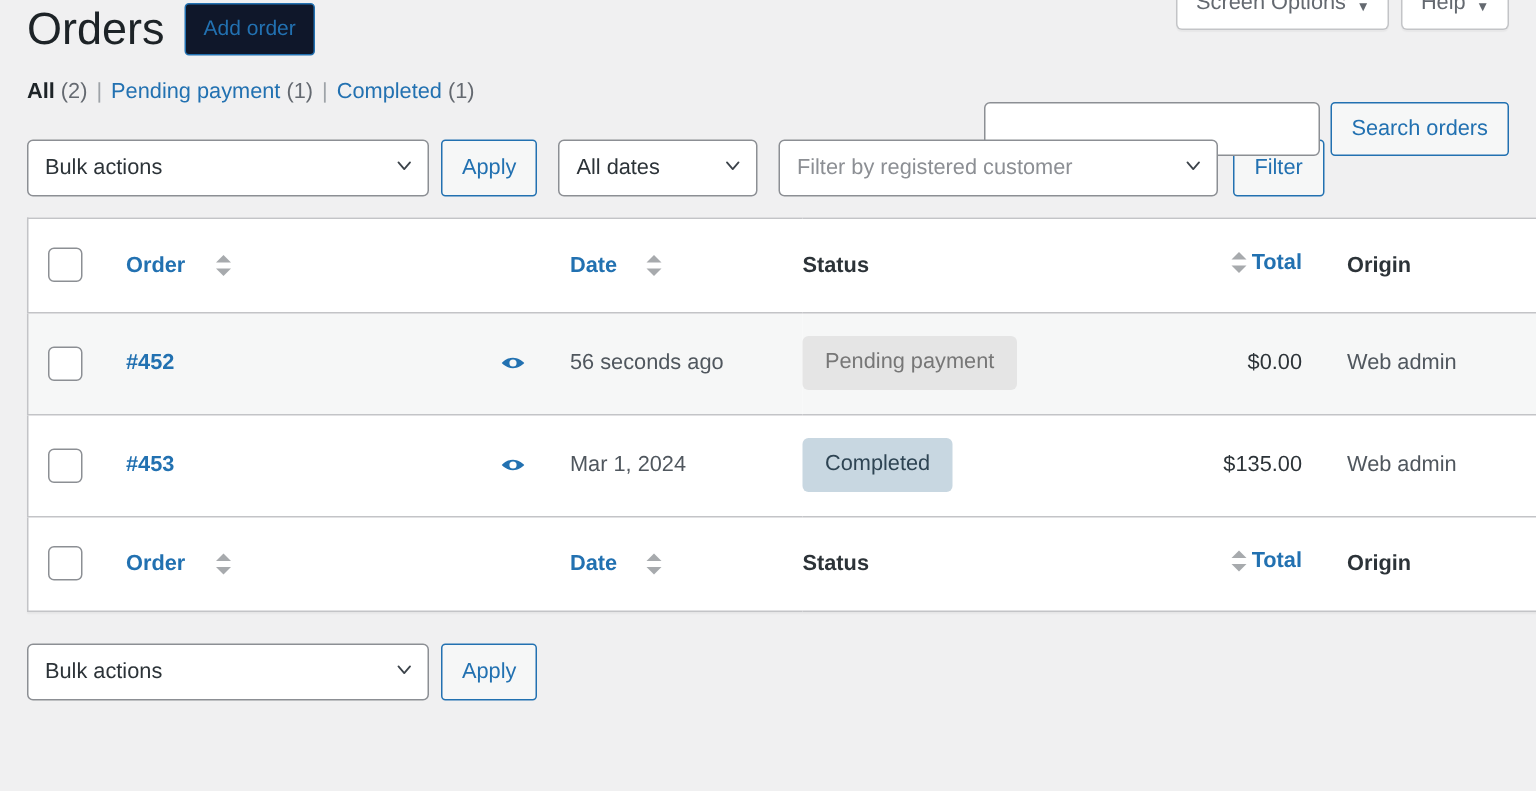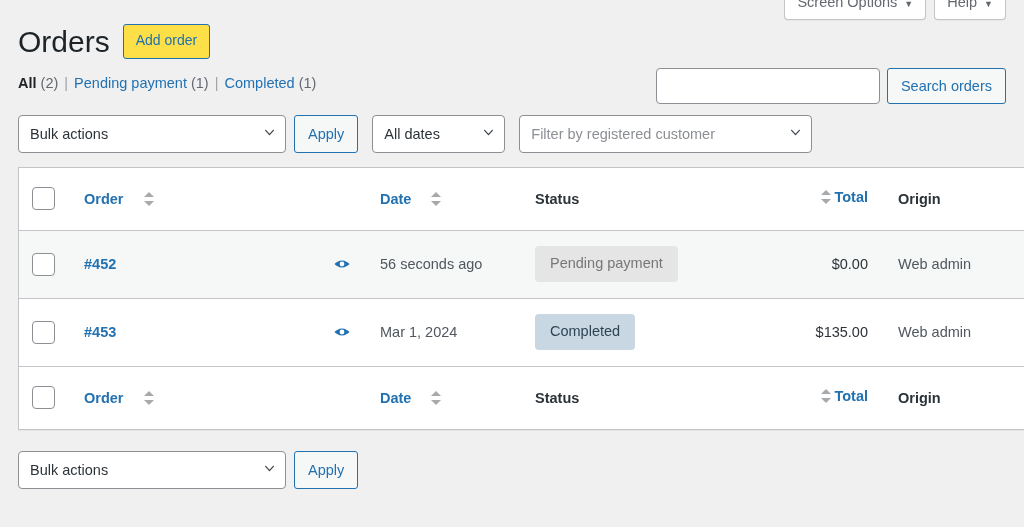--- a/index.html
+++ b/index.html
@@ -54,31 +54,30 @@
 
   
   .wrap {
     padding: 0 18px;
     box-sizing: border-box;
   }
   .heading-row {
     display: flex;
     align-items: center;
     gap: 13px;
-    padding-top: 22px;
   }
   h1.page-title {
     margin: 0;
     font-size: 30px;
     font-weight: 400;
     line-height: 1.3;
     color: #1d2327;
   }
   .page-title-action {
-    background: #fde047;
+    background: #0f172a;
     border: 1px solid #2271b1;
     color: #2271b1;
     border-radius: 3px;
     padding: 6px 12px 7px;
     font-size: 14px;
     line-height: 1.4;
     cursor: pointer;
     font-family: inherit;
   }
 
@@ -389,20 +388,21 @@
       </svg>
     </div>
     <div class="gap-14"></div>
     <div class="wp-select sel-customer">
       <div class="fake-select placeholder">Filter by registered customer</div>
       <svg class="chevron" viewBox="0 0 20 20" fill="none" stroke="currentColor" stroke-width="2.2">
         <path d="M3 6 L10 14 L17 6" stroke-linecap="round" stroke-linejoin="round"></path>
       </svg>
     </div>
     <div class="gap-10"></div>
+    <button class="btn-secondary">Filter</button>
   </div>
 
   <table class="wp-list-table">
     <thead>
       <tr>
         <th class="col-cb">
           <span class="cb-box"></span>
         </th>
         <th class="col-order">
           <a class="sortable-link">

